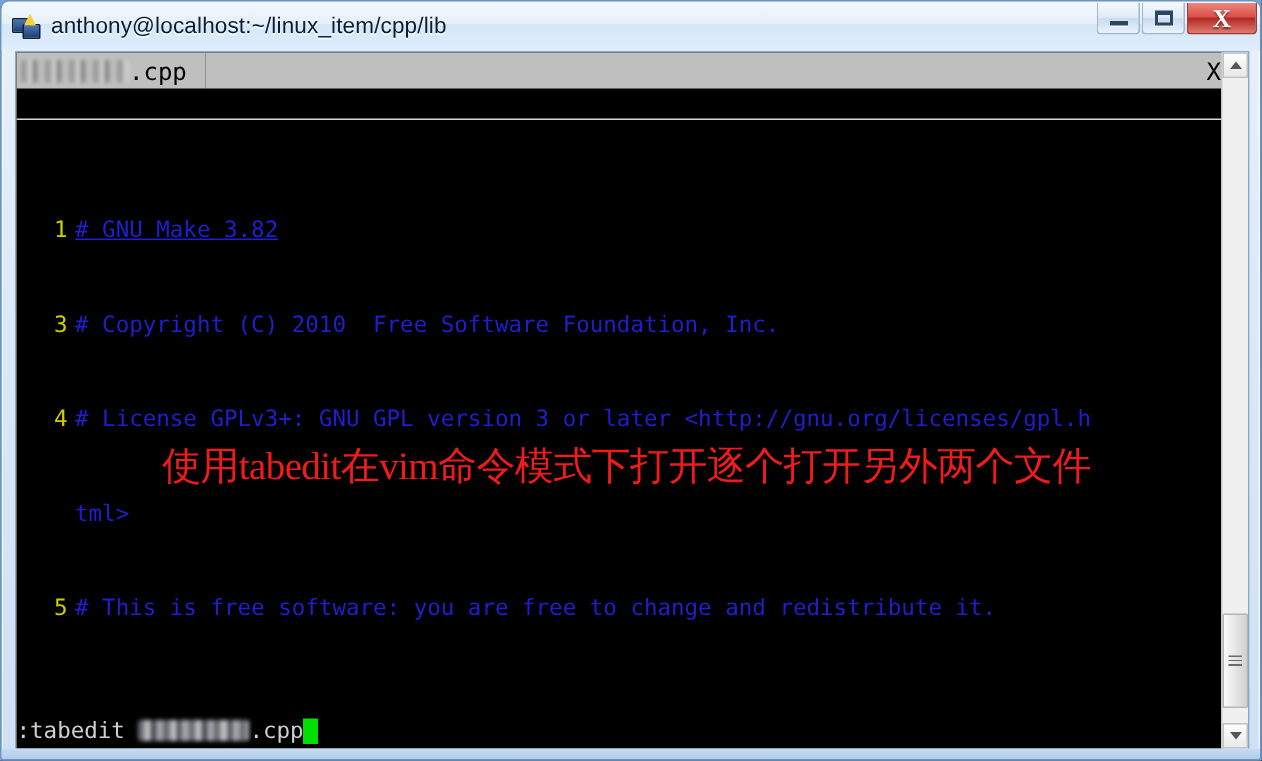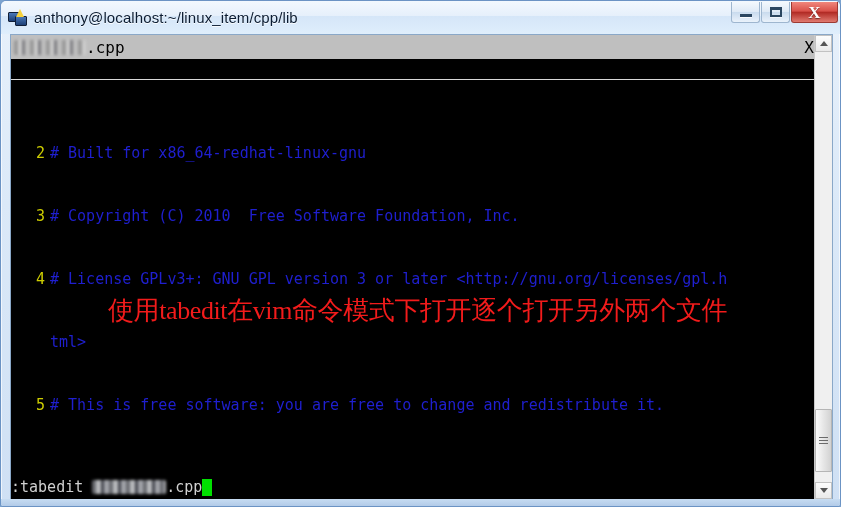--- a/index.html
+++ b/index.html
@@ -307,21 +307,21 @@
           <span class="blur-name"></span><span>.cpp</span>&nbsp;
         </div>
         <div class="tab-fill">
           <span>X</span>
         </div>
       </div>
 
       <div class="code">
         <div class="hr"></div>
 
-        <div class="row"><span class="ln">2</span><span class="cmt"># Built for x86_64-redhat-linux-gnu</span></div>
+        <div class="row"><span class="ln">1</span><span class="cmt cmt-underline"># GNU Make 3.82</span></div>
         <div class="row"><span class="ln">3</span><span class="cmt"># Copyright (C) 2010  Free Software Foundation, Inc.</span></div>
         <div class="row"><span class="ln">4</span><span class="cmt"># License GPLv3+: GNU GPL version 3 or later &lt;http://gnu.org/licenses/gpl.h</span></div>
         <div class="row"><span class="ln"></span><span class="cmt">tml&gt;</span></div>
         <div class="row"><span class="ln">5</span><span class="cmt"># This is free software: you are free to change and redistribute it.</span></div>
         
         
         
         
         
         

